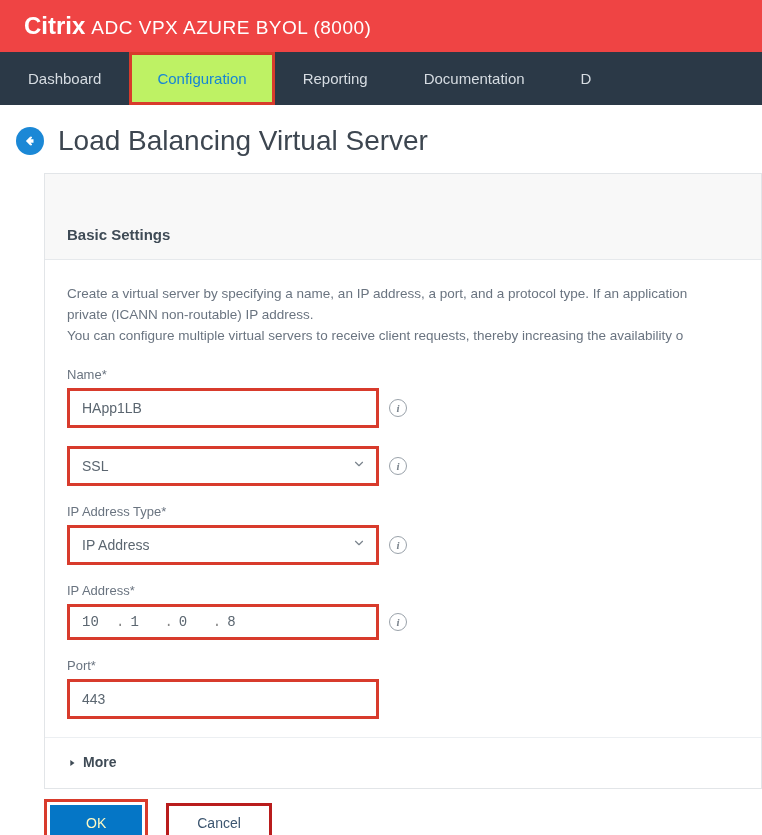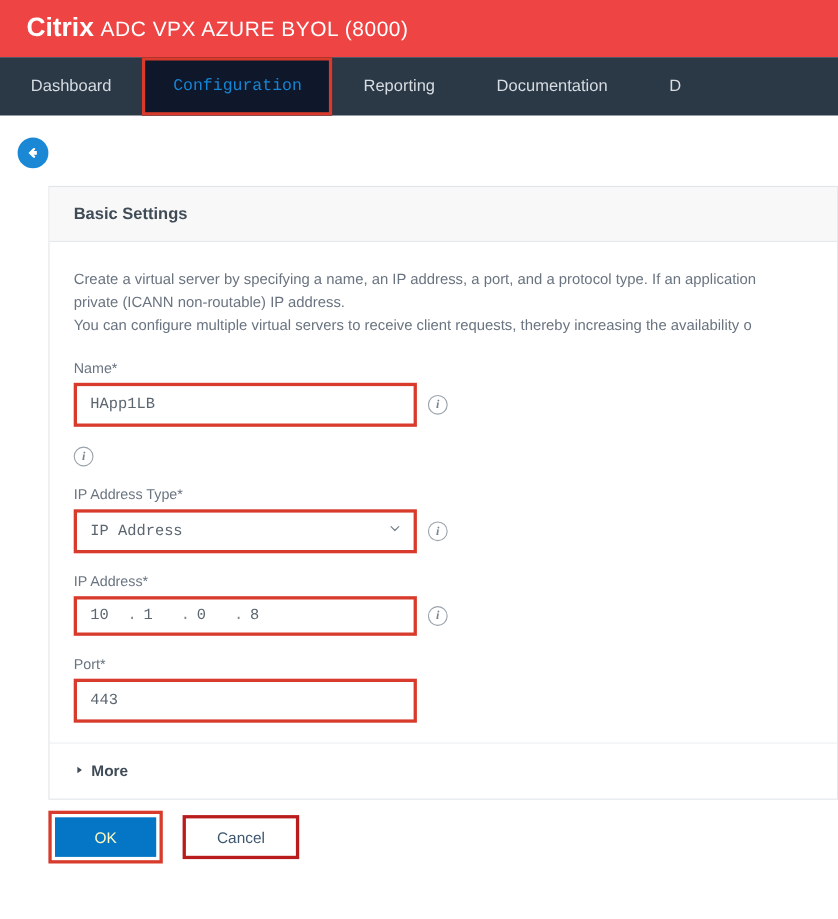--- a/index.html
+++ b/index.html
@@ -30,23 +30,22 @@
       background: #2b3947;
       display: flex;
       color: #d6dce2;
     }
     .nav-tab {
       padding: 18px 28px;
       font-size: 15px;
       cursor: pointer;
     }
     .nav-tab.active {
-      background: #0f172a;
+      background: #bef264;
       color: #1685d5;
-      font-family: Liberation Mono, monospace;
     }
     .nav-tab.highlighted {
       outline: 3px solid #d83b2c;
       outline-offset: -3px;
     }
     .page-title-row {
       display: flex;
       align-items: center;
       padding: 20px 16px 16px 16px;
       gap: 14px;
@@ -74,20 +73,21 @@
     }
     .panel-header {
       padding: 16px 22px;
       border-bottom: 1px solid #e6e9ec;
       background: #f8f8f8;
     }
     .panel-header-title {
       font-size: 15px;
       font-weight: 700;
       color: #3f4b56;
+      margin-top: 36px;
     }
     .panel-body {
       padding: 24px 22px 0 22px;
     }
     .desc-text {
       font-size: 13.5px;
       color: #6a7480;
       line-height: 1.55;
       margin-bottom: 20px;
     }
@@ -111,21 +111,21 @@
       width: 312px;
     }
     .text-input, .select-input {
       width: 100%;
       border: none;
       padding: 9px 12px;
       font-size: 14px;
       color: #5b6670;
       background: transparent;
       outline: none;
-      font-family: Liberation Mono, monospace;
+      font-family: Liberation Sans, sans-serif;
     }
     .select-input {
       appearance: none;
       cursor: pointer;
     }
     .select-wrapper {
       position: relative;
       width: 100%;
     }
     .select-caret {
@@ -218,20 +218,21 @@
   <div class="nav-tab" style="padding-right:4px;">D</div>
 </div>
 
 <div class="page-title-row">
   <div class="back-circle">
     <svg width="14" height="14" viewBox="0 0 24 24">
         <path d="M15 4l-8 8 8 8v-5h5v-6h-5z" transform="translate(-2,0)"></path>
         <path d="M14 6l-6 6 6 6" stroke="#fff" stroke-width="3" fill="none" stroke-linecap="round" stroke-linejoin="round"></path>
       </svg>
   </div>
+  <div class="page-title">Load Balancing Virtual Server</div>
 </div>
 
 <div class="panel">
   <div class="panel-header">
     <div class="panel-header-title">Basic Settings</div>
   </div>
   <div class="panel-body">
     <div class="desc-text">
       <span>Create a virtual server by specifying a name, an IP address, a port, and a protocol type. If an application</span><br>
       <span>private (ICANN non-routable) IP address.</span><br>
@@ -243,20 +244,32 @@
       <div class="field-row">
         <div class="field-box">
           <input class="text-input" type="text" value="HApp1LB" style="">
         </div>
         <div class="info-icon">i</div>
       </div>
     </div>
 
     <div class="form-group">
       <div class="field-row">
+        <div class="field-box">
+          <div class="select-wrapper">
+            <select class="select-input">
+              <option>SSL</option>
+            </select>
+            <span class="select-caret">
+              <svg width="14" height="14" viewBox="0 0 24 24">
+                  <path d="M6 9l6 6 6-6" stroke="#7a838c" stroke-width="2" fill="none" stroke-linecap="round" stroke-linejoin="round"></path>
+                </svg>
+            </span>
+          </div>
+        </div>
         <div class="info-icon">i</div>
       </div>
     </div>
 
     <div class="form-group">
       <label class="form-label">IP Address Type*</label>
       <div class="field-row">
         <div class="field-box">
           <div class="select-wrapper">
             <select class="select-input">

